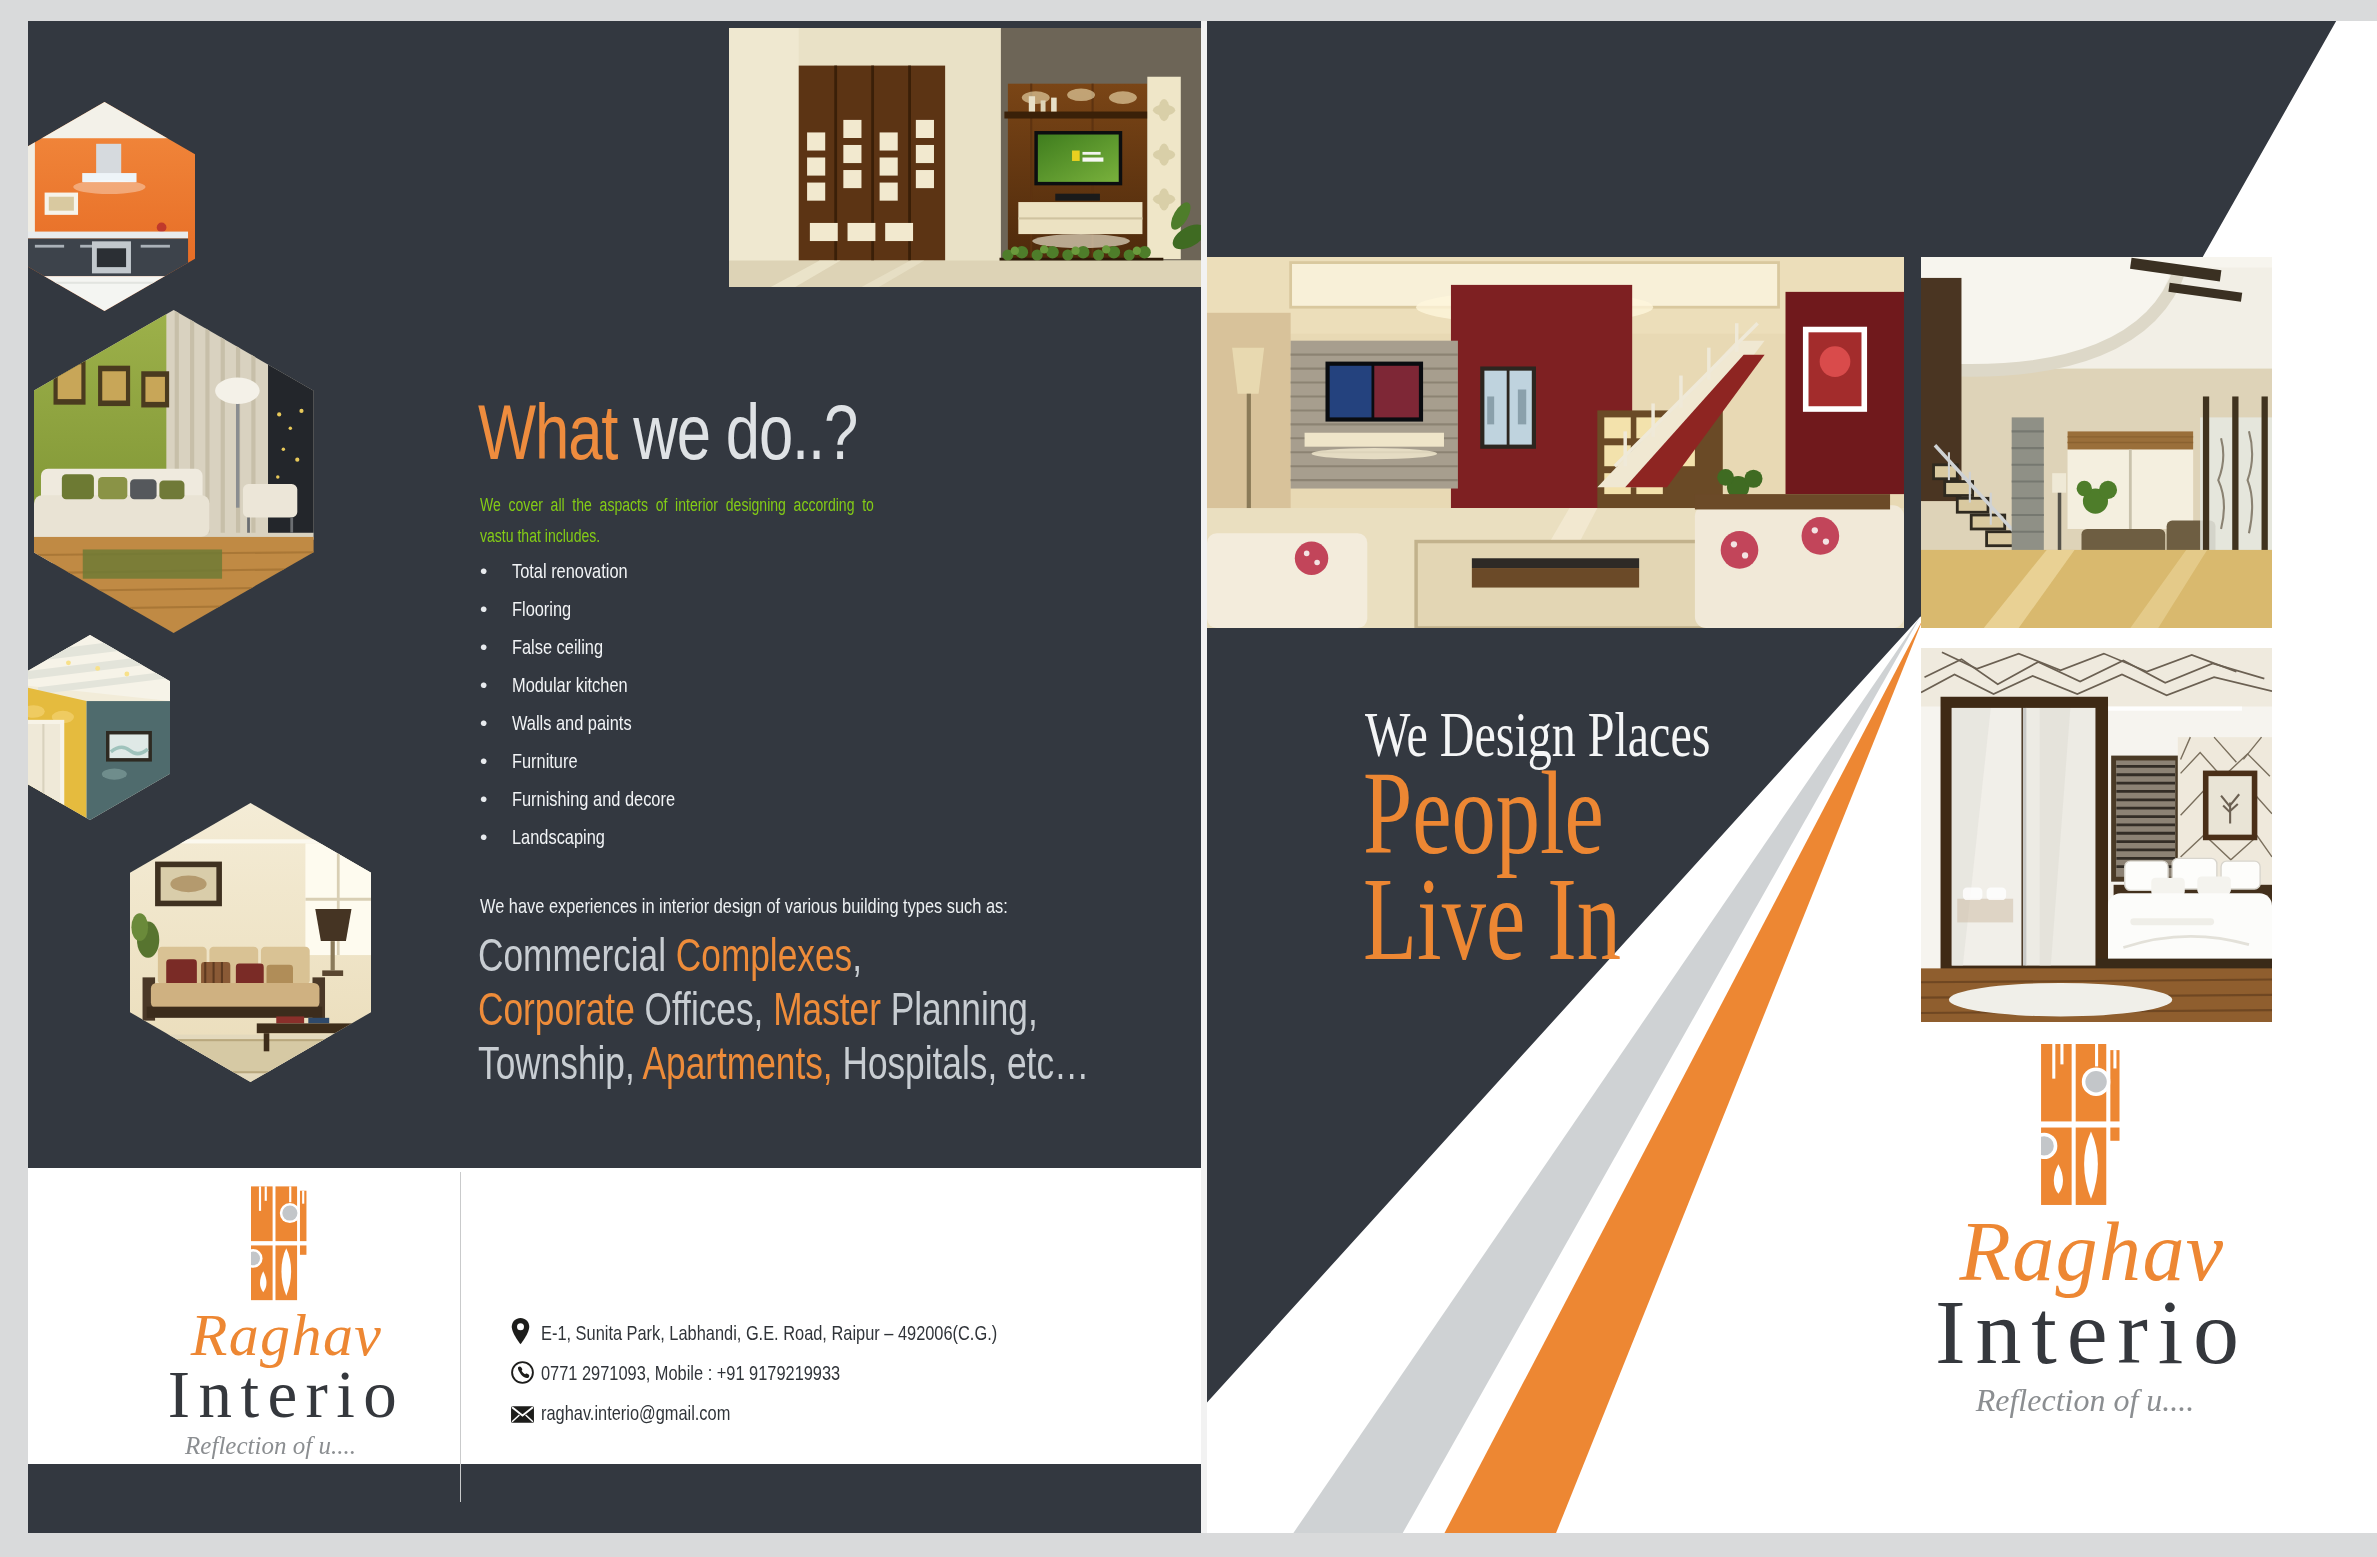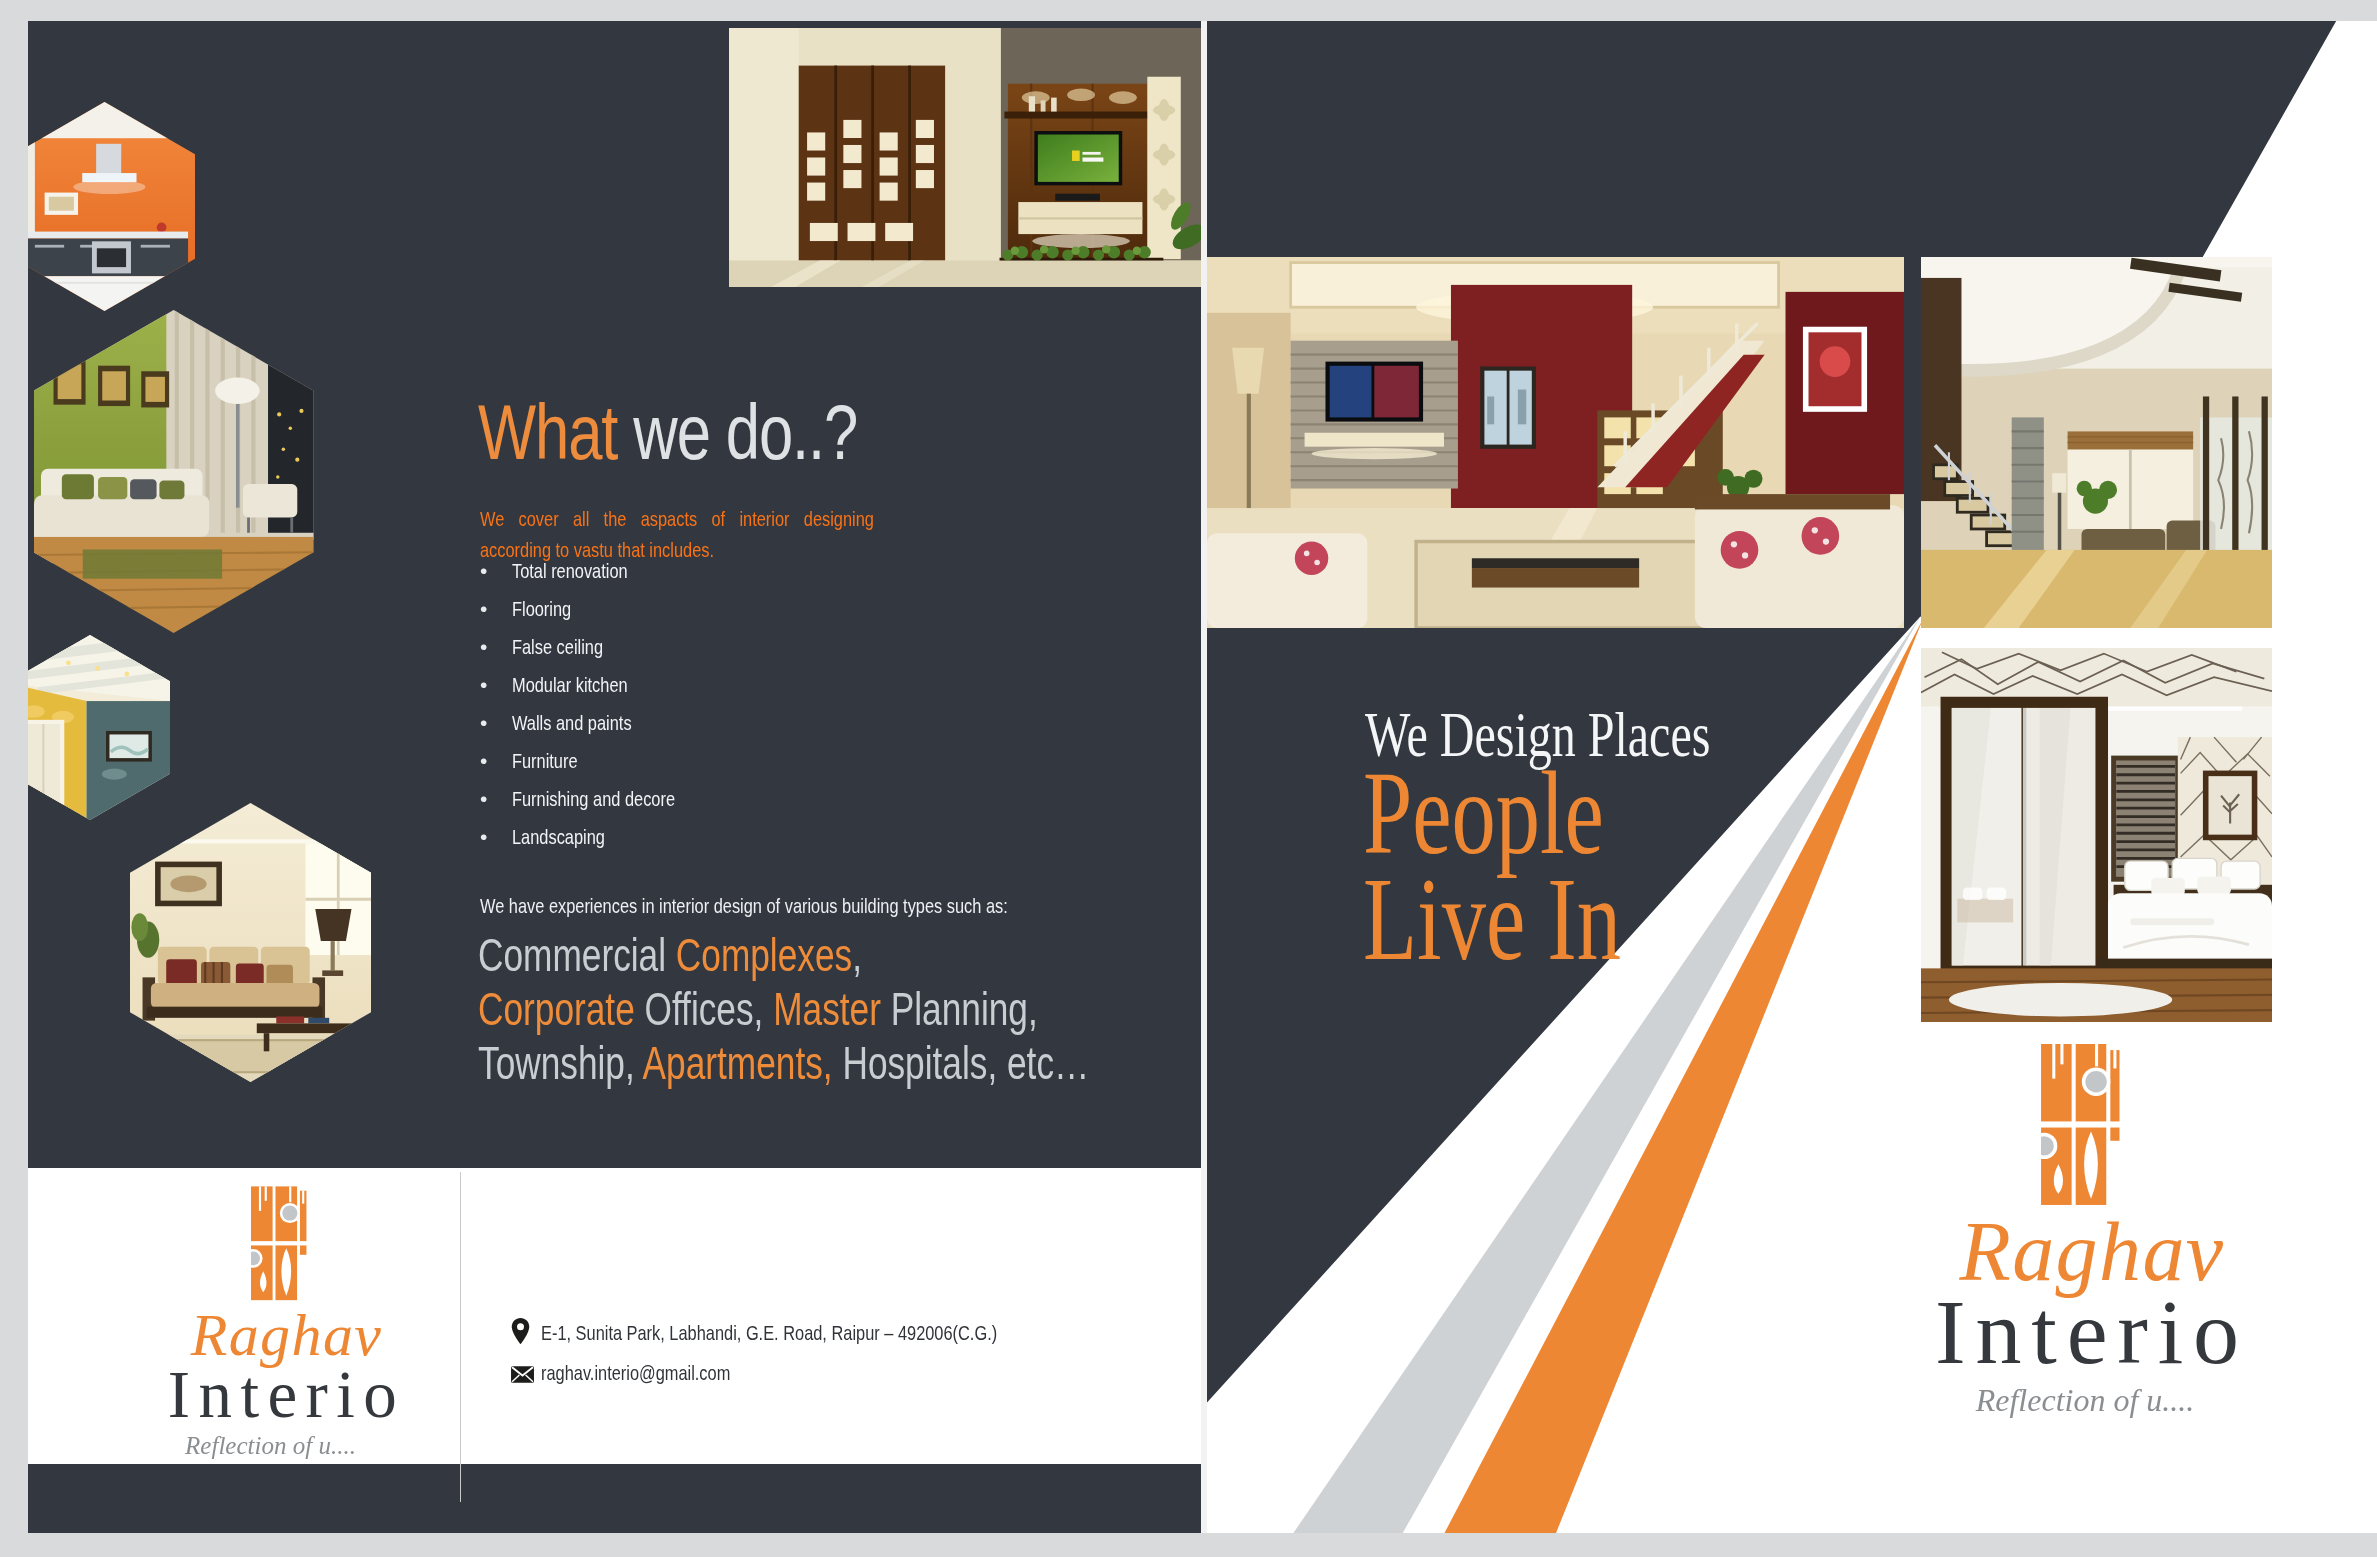--- a/index.html
+++ b/index.html
@@ -16,21 +16,21 @@
   .hex svg,.photo svg{width:100%;height:100%;}
   .photo{position:absolute;overflow:hidden;}
 
   
   .cond{transform:scaleX(.78);transform-origin:left top;display:block;}
 
   
   .what-heading{position:absolute;left:450px;top:371px;font-size:77px;line-height:1.05;white-space:nowrap;transform:scaleX(.8);transform-origin:left top;letter-spacing:-1.4px;}
   .what-heading .hl{color:#ee8c3e;}
   .what-heading .rest{color:#dfe2e5;}
-  .intro{position:absolute;left:452px;top:482px;width:505px;font-size:21px;line-height:31px;color:#f97316;text-align:justify;}
+  .intro{position:absolute;left:452px;top:469px;width:505px;font-size:18px;line-height:31px;color:#84cc16;text-align:justify;}
   .services{position:absolute;left:452px;top:538px;margin:0;padding:0;list-style:none;}
   .services li{height:38px;font-size:21px;color:#f2f4f6;display:flex;align-items:flex-start;}
   .services li .dot{width:32px;color:#e8ebee;font-size:21px;}
   .services li .svc{transform:scaleX(.78);transform-origin:left top;display:inline-block;white-space:nowrap;}
   .exp-intro{position:absolute;left:452px;top:873px;font-size:21px;color:#eef1f3;white-space:nowrap;transform:scaleX(.78);transform-origin:left top;}
   .bigtypes{position:absolute;left:450px;top:907px;}
   .bigline{font-size:47px;line-height:54px;white-space:nowrap;transform:scaleX(.75);transform-origin:left top;}
   .bigline .g{color:#c8cdd2;}
   .bigline .o{color:#ee8c3a;}
 
@@ -424,20 +424,29 @@
         <span class="ic">
           <svg width="21" height="28" viewBox="0 0 24 32">
               <path d="M12 1C6.5 1 2 5.5 2 11c0 7.4 10 20 10 20s10-12.6 10-20C22 5.5 17.5 1 12 1z" fill="#1d1d1b"></path>
               <circle cx="12" cy="11" r="4" fill="#ffffff"></circle>
             </svg>
         </span>
         <span class="txt">E-1, Sunita Park, Labhandi, G.E. Road, Raipur – 492006(C.G.)</span>
       </div>
       <div class="row">
         <span class="ic">
+          <svg width="25" height="25" viewBox="0 0 24 24">
+              <circle cx="12" cy="12" r="10" fill="none" stroke="#1d1d1b" stroke-width="1.8"></circle>
+              <path d="M8 6.8c.9-.9 2.1-.8 2.7.1l.8 1.2c.5.7.3 1.6-.4 2.1.9 1.5 1.9 2.5 3.4 3.4.5-.7 1.4-.9 2.1-.4l1.2.8c.9.6 1 1.8.1 2.7-1.4 1.4-4.1.6-6.7-2C9.4 12.1 6.6 8.2 8 6.8z" fill="#1d1d1b"></path>
+            </svg>
+        </span>
+        <span class="txt">0771 2971093, Mobile : +91 9179219933</span>
+      </div>
+      <div class="row">
+        <span class="ic">
           <svg width="25" height="21" viewBox="0 0 24 20">
               <rect x="1" y="2" width="22" height="16" rx="1.5" fill="#1d1d1b"></rect>
               <polyline points="2,3 12,11 22,3" fill="none" stroke="#ffffff" stroke-width="1.8"></polyline>
               <line x1="2" y1="17" x2="9" y2="10.5" stroke="#ffffff" stroke-width="1.4"></line>
               <line x1="22" y1="17" x2="15" y2="10.5" stroke="#ffffff" stroke-width="1.4"></line>
             </svg>
         </span>
         <span class="txt">raghav.interio@gmail.com</span>
       </div>
     </div>

